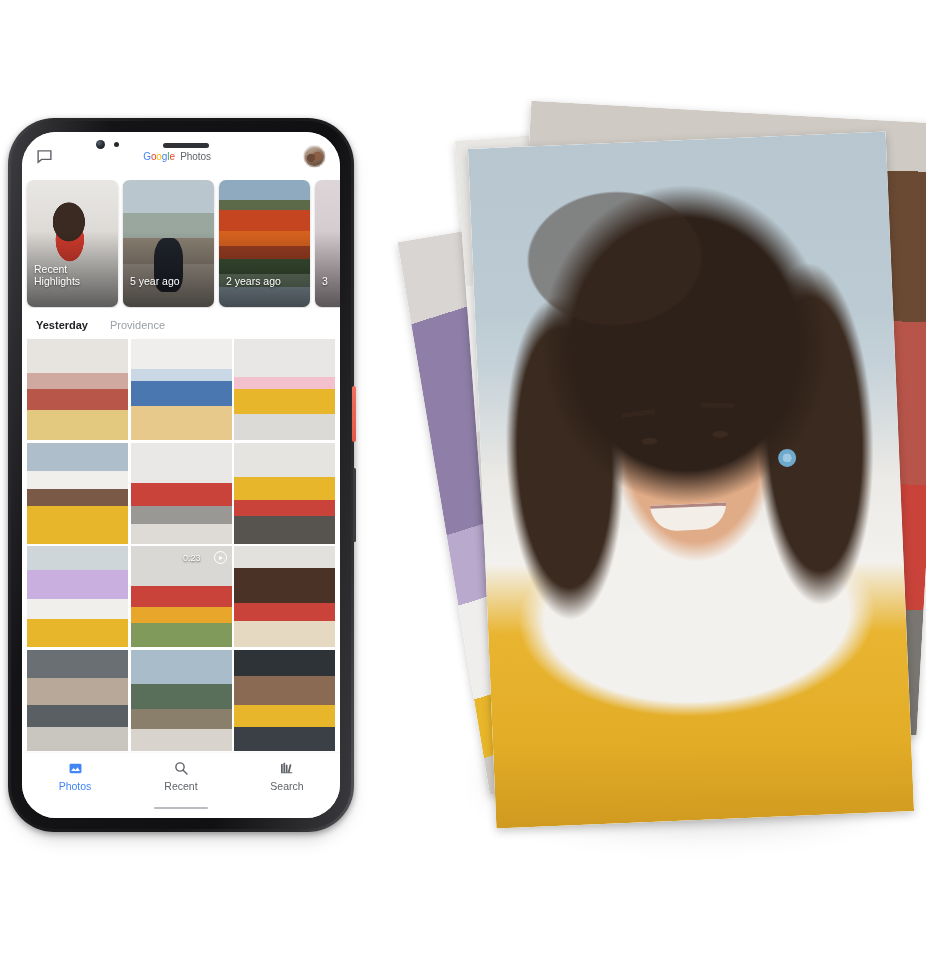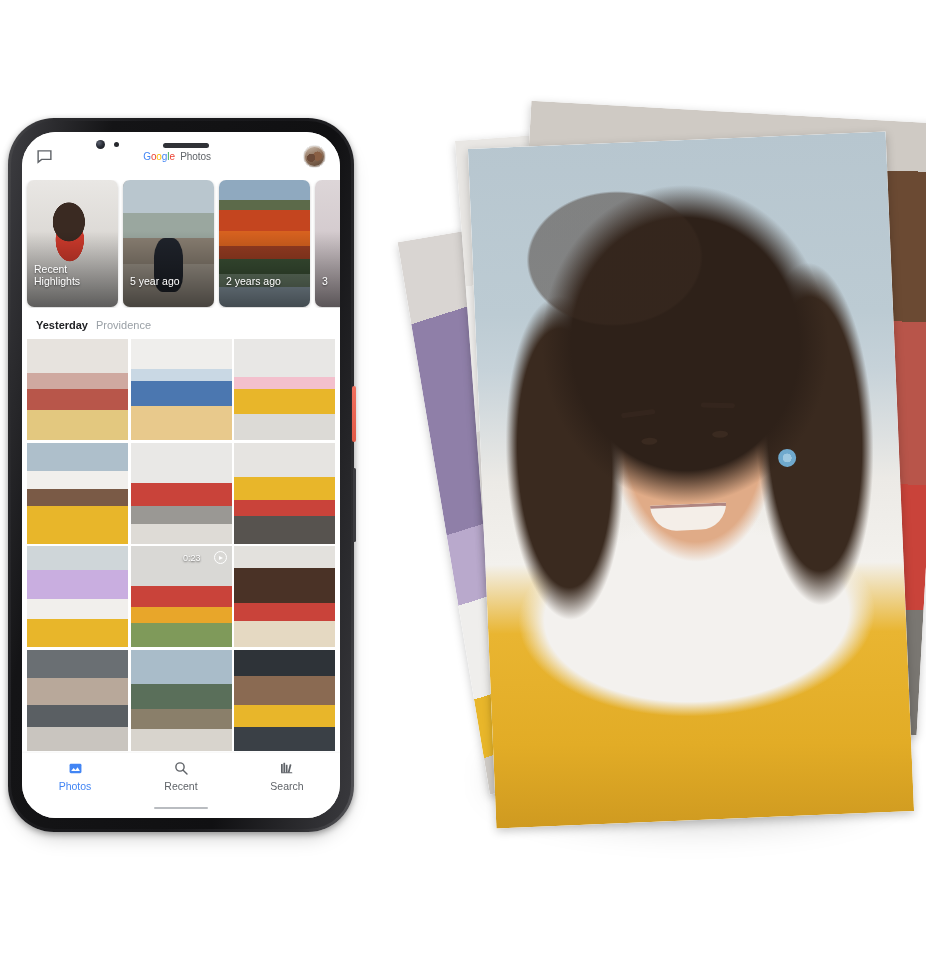--- a/index.html
+++ b/index.html
@@ -131,21 +131,21 @@
   .mem2{background:
      linear-gradient(180deg,#8fa9bf 0 16%,#5c6a4a 16% 24%,#c4451f 24% 40%,#d8621f 40% 52%,#9a3d22 52% 62%,#3c5236 62% 74%,#6b7f6a 74% 84%,#95a7b3 84% 100%);}
   .mem3{background:linear-gradient(180deg,#ddd6d8,#c9bdc2);}
 
   
   .section-header{
     padding:11px 14px 8px 14px;display:flex;align-items:flex-start;gap:8px;
     background:#fff;
   }
   .section-date{font-size:11px;font-weight:700;color:#202124;}
-  .section-place{font-size:11px;color:#9aa0a6;}
+  .section-place{font-size:11px;color:#9aa0a6;margin-left:14px;}
 
   
   .photo-grid{
     display:grid;grid-template-columns:repeat(3,1fr);
     gap:2.5px;padding:0 5px;
   }
   .grid-cell{position:relative;width:100%;padding-top:100%;overflow:hidden;}
   .grid-cell .cell-img{position:absolute;inset:0;}
   .video-meta{
     position:absolute;top:5px;right:5px;display:flex;align-items:center;gap:13px;

